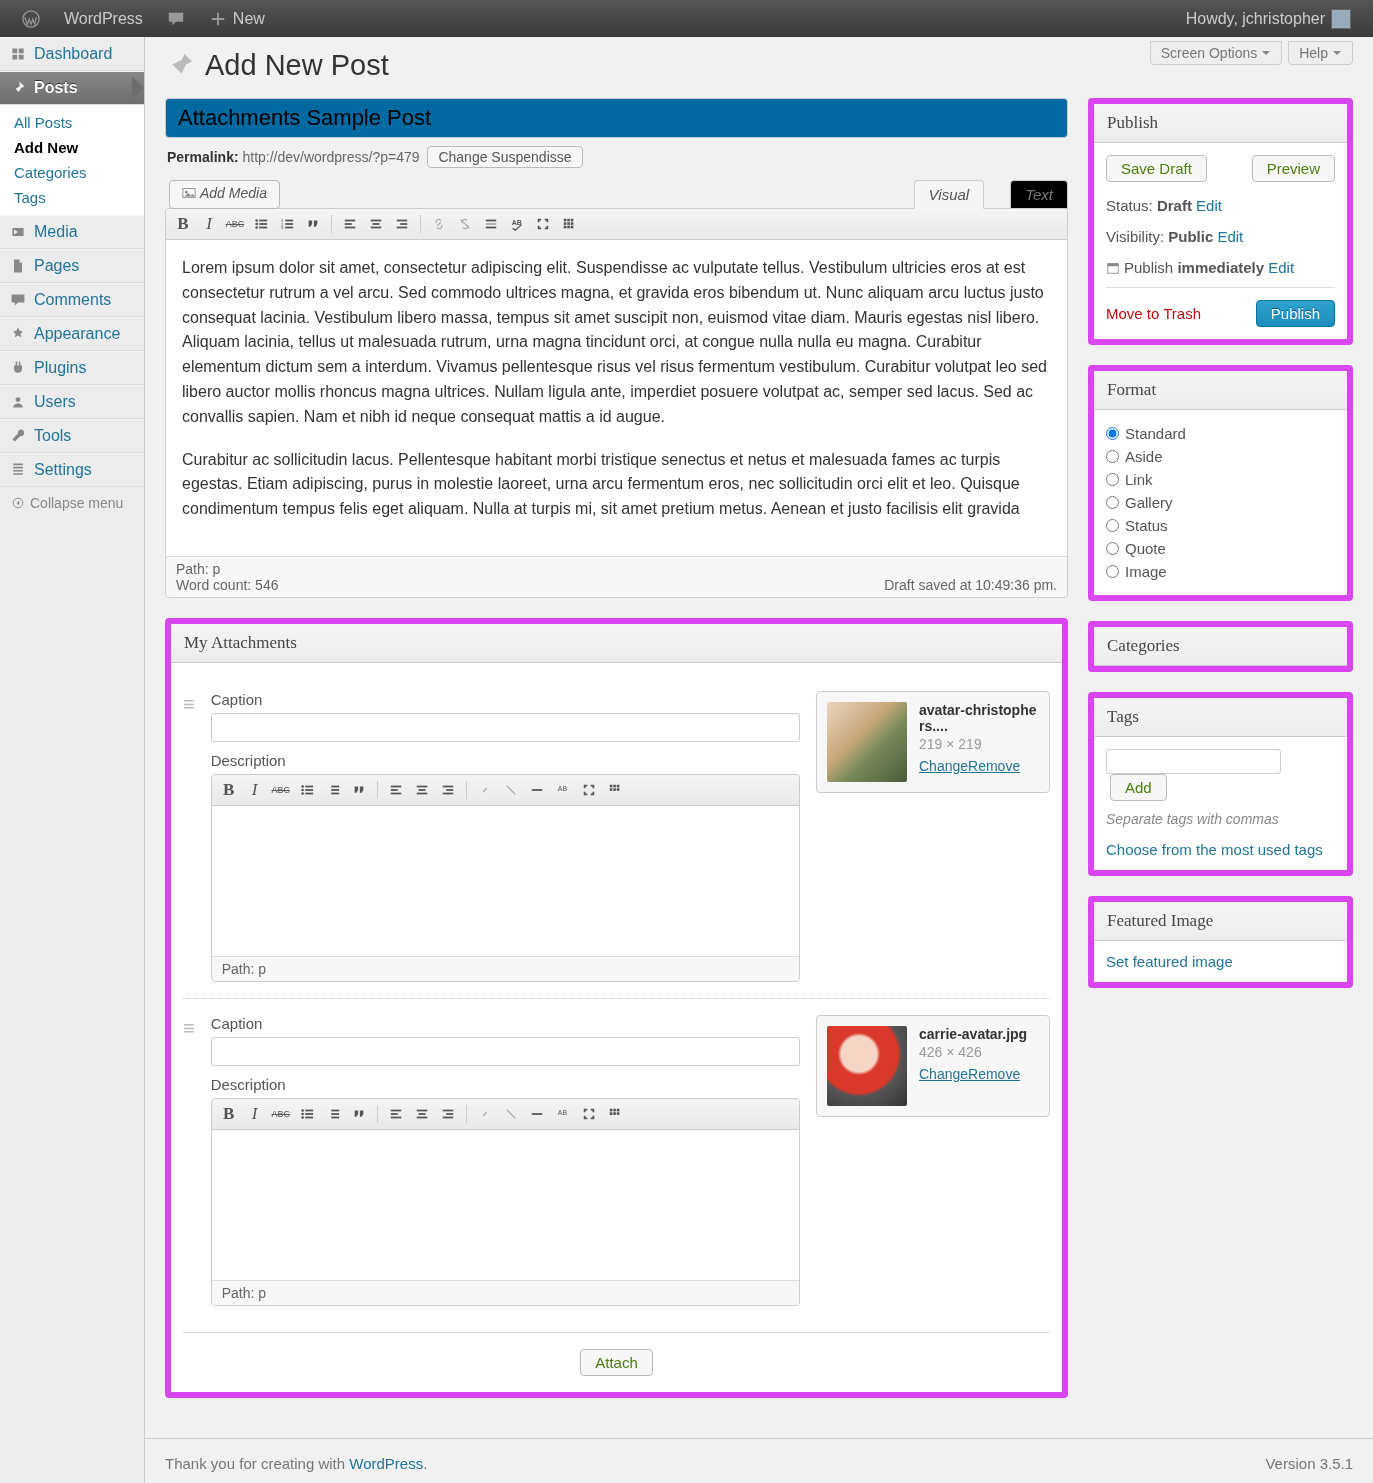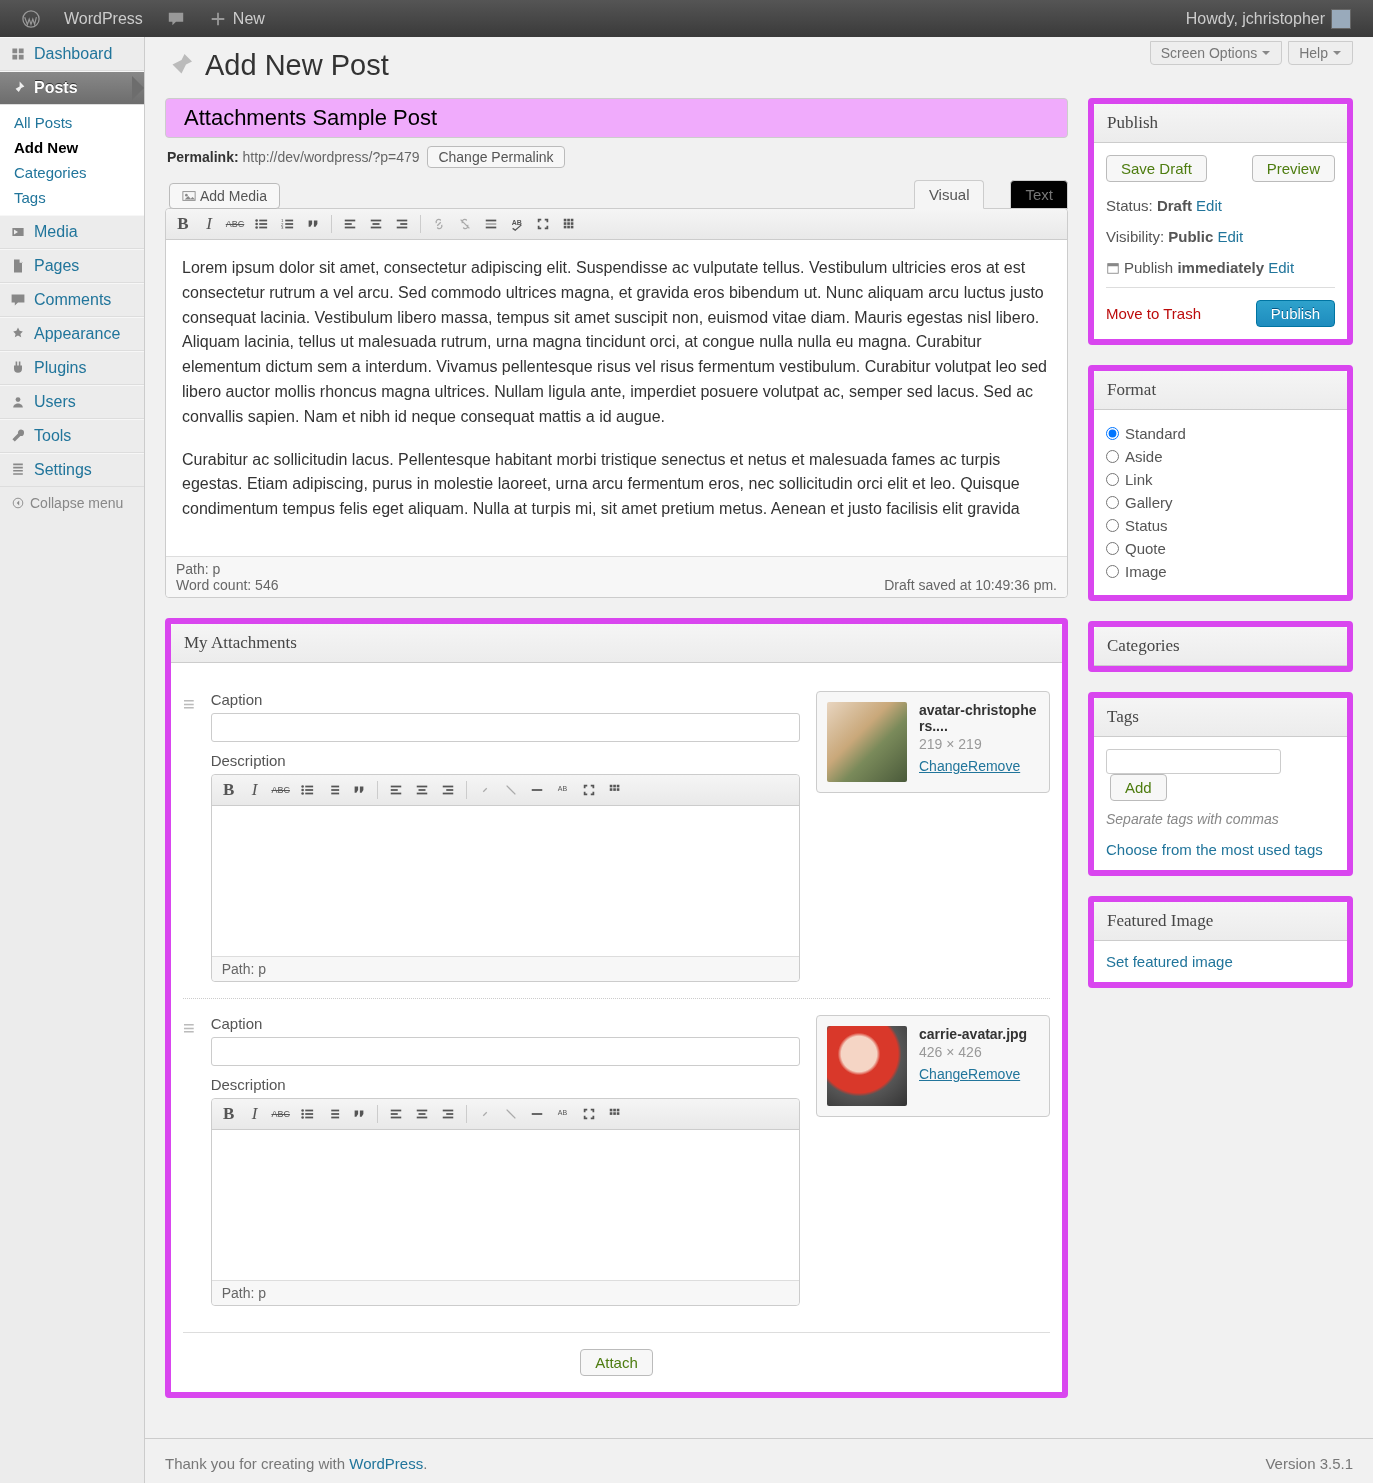--- a/index.html
+++ b/index.html
@@ -32,26 +32,26 @@
 .screen-btn { background: #eee; border: 1px solid #ccc; border-radius: 0 0 4px 4px; padding: 3px 10px; font-size: 14px; color: #777; cursor: pointer; display: flex; align-items: center; gap: 4px; }
 .screen-btn svg { width: 10px; height: 10px; fill: #888; }
 
 h2.page-title { font-size: 29px; font-weight: normal; padding: 12px 0 16px; display: flex; align-items: center; gap: 10px; clear: left; }
 h2.page-title svg { width: 30px; height: 30px; fill: #888; }
 
 #poststuff { display: flex; gap: 20px; align-items: flex-start; }
 #post-body { flex: 1; min-width: 0; }
 #side { width: 265px; flex-shrink: 0; }
 
-#titlewrap input { width: 100%; font-size: 22px; padding: 6px 18px; border: 1px solid #ccc; border-radius: 4px; background: #f0abfc; outline: none; }
+#titlewrap input { width: 100%; font-size: 22px; padding: 6px 12px; border: 1px solid #ccc; border-radius: 4px; background: #0369a1; outline: none; }
 #permalink { font-size: 14px; color: #666; padding: 8px 2px 12px; }
 #permalink b { color: #333; }
 .smallbtn { display: inline-block; background: #f7f7f7; border: 1px solid #bbb; border-radius: 4px; padding: 2px 10px; font-size: 14px; color: #555; cursor: pointer; margin-left: 4px; }
 
-#media-row { display: flex; align-items: flex-end; margin-bottom: -1px; }
+#media-row { display: flex; margin-bottom: -1px; font-style: italic; }
 .tabs { margin-left: auto; display: flex; gap: 22px; }
 .tab { padding: 5px 14px; border: 1px solid #ccc; background: #000000; font-size: 15px; color: #777; cursor: pointer; border-radius: 4px 4px 0 0; margin-left: 4px; }
 .tab.active { background: #f5f5f5; border-bottom-color: #f5f5f5; color: #555; }
 
 .editor-wrap { border: 1px solid #ccc; border-radius: 4px; background: #fff; }
 .editor-toolbar { background: linear-gradient(#f5f5f5, #e9e9e9); border-bottom: 1px solid #ccc; padding: 3px 5px; display: flex; gap: 2px; border-radius: 4px 4px 0 0; }
 .ed-btn { width: 24px; height: 24px; border: 1px solid transparent; border-radius: 3px; display: flex; align-items: center; justify-content: center; cursor: pointer; color: #555; font-size: 14px; }
 .ed-btn svg { width: 14px; height: 14px; fill: #555; }
 .ed-sep { width: 1px; background: #ccc; margin: 3px 4px; }
 .ed-btn.b { font-weight: bold; font-family: Georgia,serif; font-size: 17px; }
@@ -238,21 +238,21 @@
       </svg>
       <span>Add New Post</span>
     </h2>
 
   <div id="poststuff">
     <div id="post-body">
       <div id="titlewrap"><input type="text" value="Attachments Sample Post" style=""></div>
       <div id="permalink">
         <b>Permalink:</b>
         <span>http://dev/wordpress/?p=479</span>
-        <span class="smallbtn">Change Permalink</span>
+        <span class="smallbtn">Change Suspendisse</span>
       </div>
 
       <div id="media-row">
         <span class="smallbtn" style="padding:4px 12px;"><svg viewBox="0 0 16 16" style="width:14px;height:14px;fill:#888;vertical-align:-2px;margin-right:4px;">
               <rect x="1" y="3" width="14" height="10" fill="none" stroke="#888"></rect>
               <circle cx="5" cy="7" r="1.5"></circle>
               <path d="M3 12l4-4 3 3 2-2 3 3z"></path>
             </svg><span>Add Media</span></span>
         <div class="tabs">
           <div class="tab active">Visual</div>

